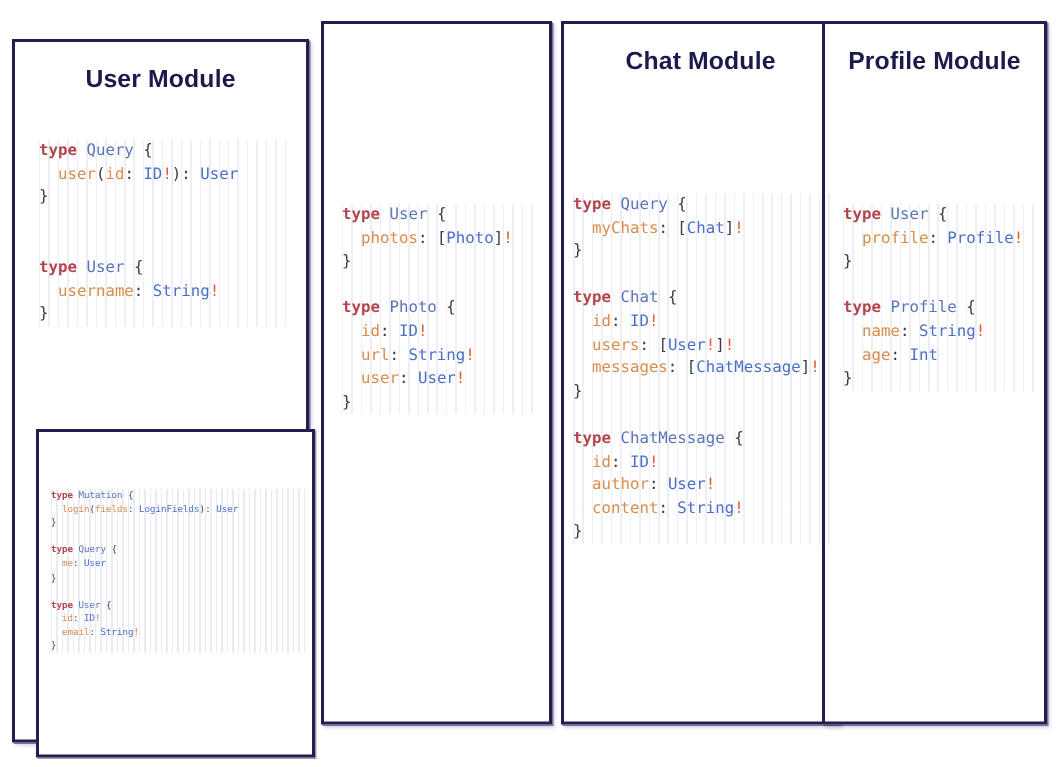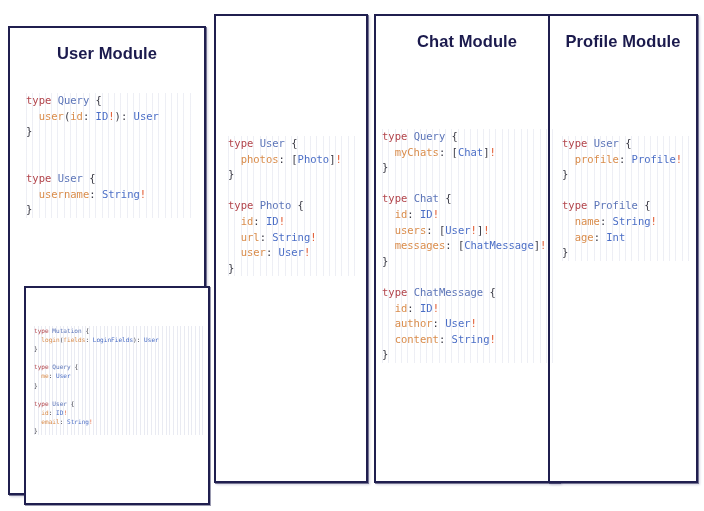--- a/index.html
+++ b/index.html
@@ -68,21 +68,21 @@
   .guides.tiny{
     background-image:repeating-linear-gradient(
         to right,
         rgba(120,130,175,.16) 0px,
         rgba(120,130,175,.16) 1px,
         rgba(0,0,0,0) 1px,
         rgba(0,0,0,0) 3.66px);
   }
 
   
-  .kw   {color:#b2454c;}   
+  .kw   {color:#b2454c;font-weight:bold;}   
   .tn   {color:#5b74b8;}   
   .fld  {color:#d98c4b;}   
   .ty   {color:#4b6ec6;}   
   .bang {color:#e25c33;}   
   .pn   {color:#3b3b46;}   
 
   
   #mod-user     {left:8px;  top:14px;  width:198px; height:469px;margin-top:12px;}
   #mod-auth     {left:14px; top:258px; width:186px; height:219px;
                  box-shadow:1px 1px 0 rgba(32,31,79,.45);}

